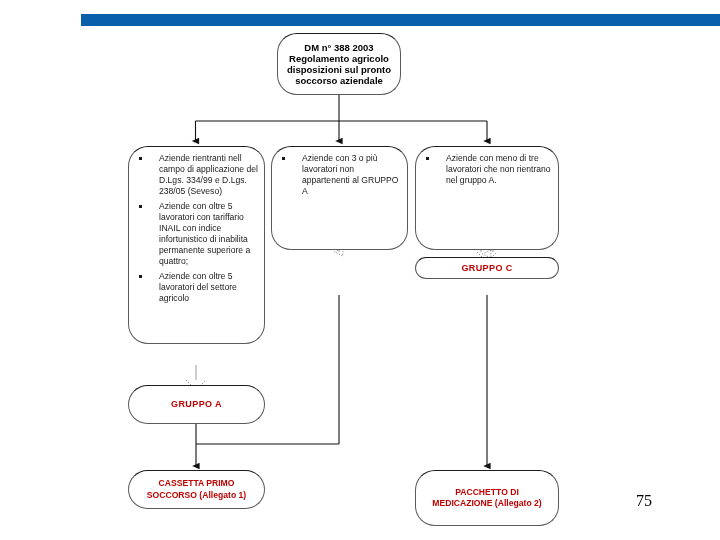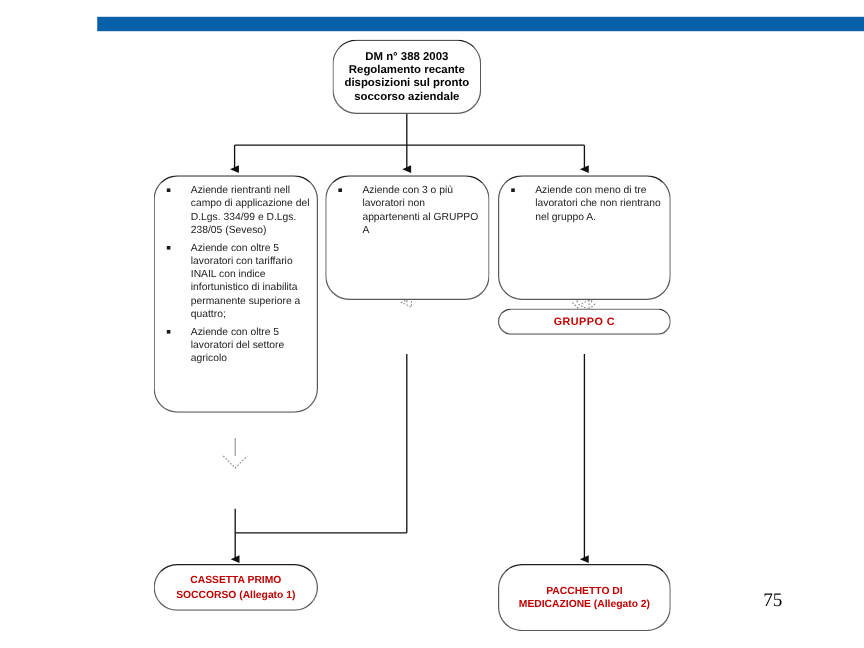--- a/index.html
+++ b/index.html
@@ -221,21 +221,21 @@
 
     <path d="M339,295 L339,444" stroke="#111111" stroke-width="1.1" fill="none"></path>
     <path d="M339,444 L196,444" stroke="#111111" stroke-width="1.1" fill="none"></path>
 
     <path d="M487,295 L487,466" stroke="#111111" stroke-width="1.1" fill="none" marker-end="url(#arrowDark)"></path>
   </svg>
 
   <div class="box topline" id="title-box">
     <div>
       <span class="t-line">DM n° 388 2003</span>
-      <span class="t-line">Regolamento recante</span>
+      <span class="t-line">Regolamento agricolo</span>
       <span class="t-line">disposizioni sul pronto</span>
       <span class="t-line">soccorso aziendale</span>
     </div>
   </div>
 
   <div class="box crit topline" id="crit-a">
     <ul class="bullets">
       <li>Aziende rientranti nell campo di applicazione del D.Lgs. 334/99 e D.Lgs. 238/05 (Seveso)</li>
       <li>Aziende con oltre 5 lavoratori con tariffario INAIL con indice infortunistico di inabilita permanente superiore a quattro;</li>
       <li>Aziende con oltre 5 lavoratori del settore agricolo</li>
@@ -252,20 +252,23 @@
     <ul class="bullets">
       <li>Aziende con meno di tre lavoratori che non rientrano nel gruppo A.</li>
     </ul>
   </div>
 
 
   <div class="box group-box topline" id="grp-c">
     <span>GRUPPO C</span>
   </div>
 
+  <div class="box group-box topline" id="grp-a">
+    <span>GRUPPO A</span>
+  </div>
 
   <div class="box outcome topline" id="out-left">
     <div>
       <span class="o-line">CASSETTA PRIMO</span>
       <span class="o-line">SOCCORSO (Allegato 1)</span>
     </div>
   </div>
 
   <div class="box outcome topline" id="out-right">
     <div>

